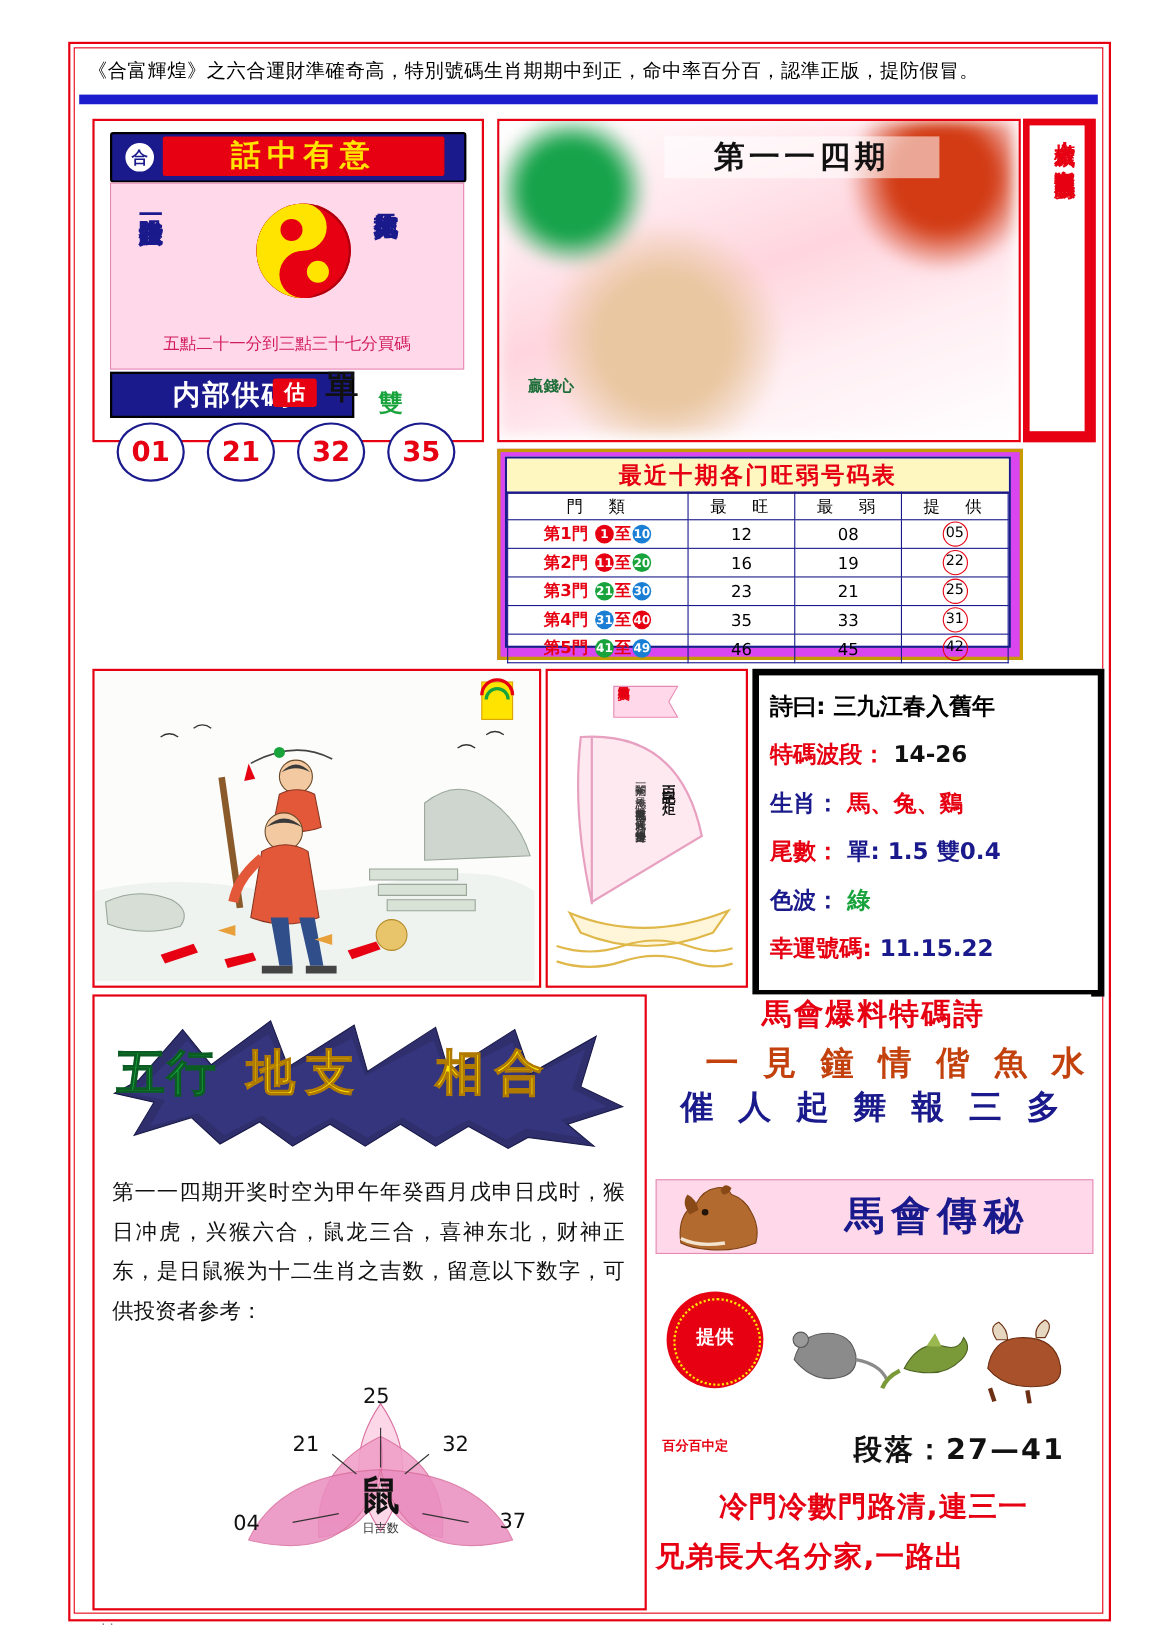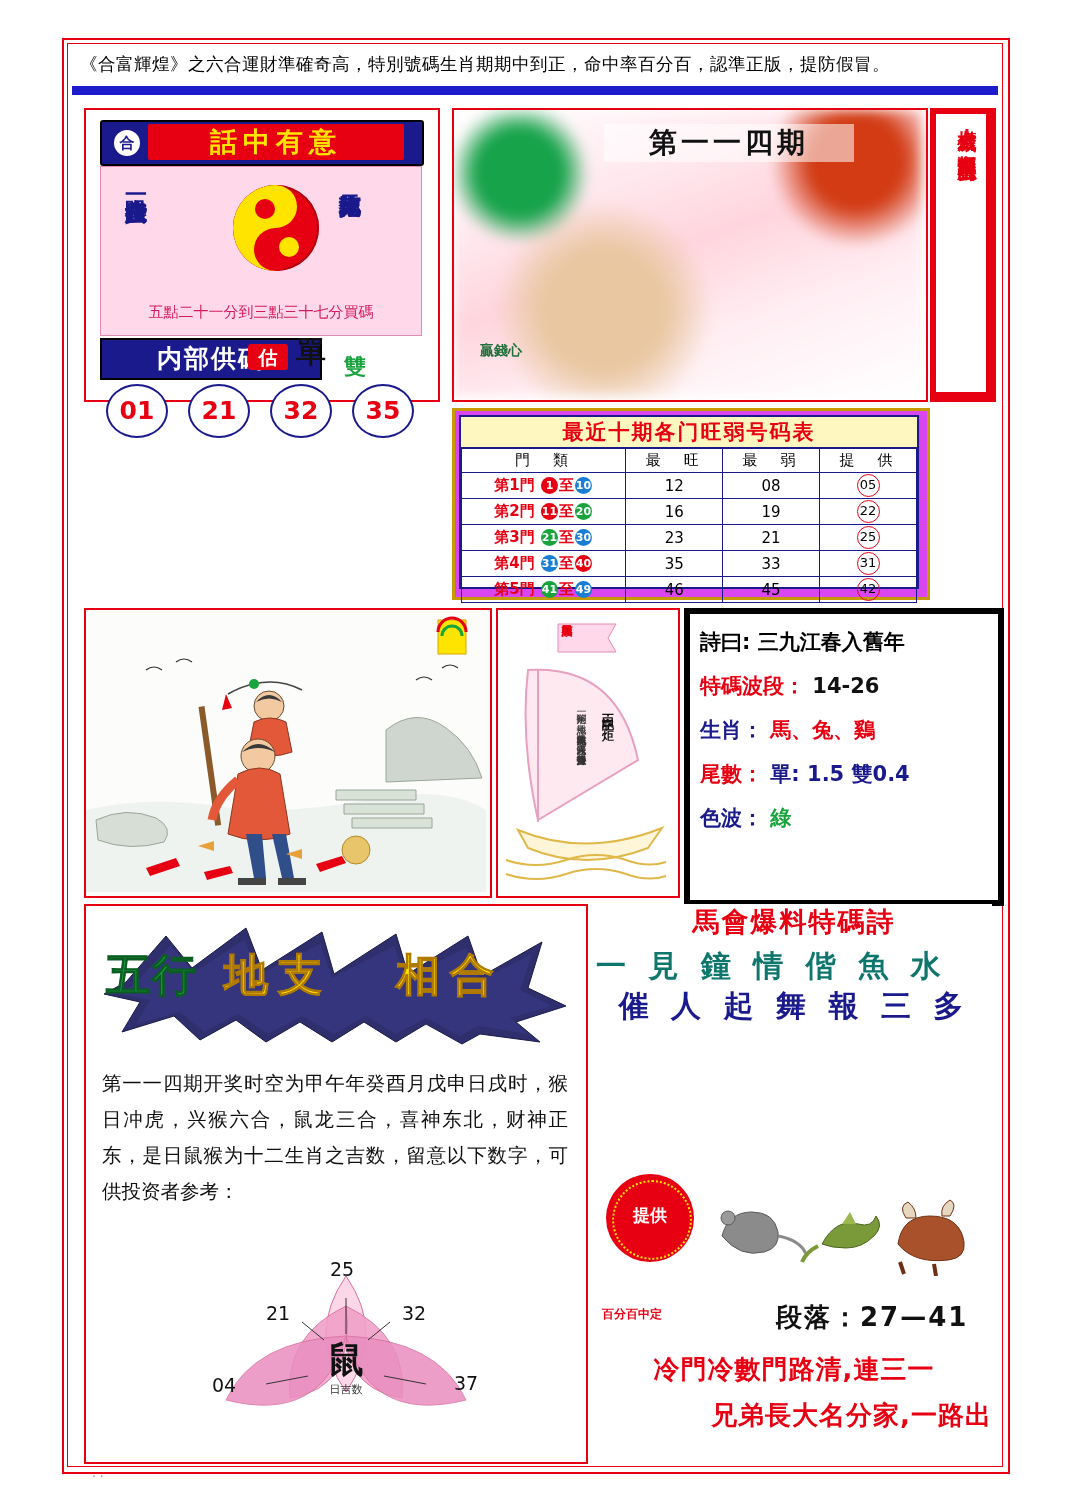--- a/index.html
+++ b/index.html
@@ -86,31 +86,31 @@
   
   .bl{position:absolute;left:84px;top:904px;width:500px;height:556px;border:2px solid #e60012;background:#fff;overflow:hidden;}
   .bl-burst{position:absolute;left:10px;top:10px;width:478px;height:130px;}
   .bl-text{position:absolute;left:16px;top:160px;width:466px;font-size:19.5px;line-height:1.85;color:#111;text-align:justify;}
   .lotus{position:absolute;left:110px;top:330px;width:300px;height:215px;}
   .lnum{position:absolute;font-size:19px;color:#111;}
 
   
   .br1{position:absolute;left:596px;top:904px;width:396px;height:158px;background:#fff;}
   .br1 .t1{position:absolute;left:0;top:0;width:396px;text-align:center;font-size:27px;font-weight:bold;color:#e60012;letter-spacing:2px;}
-  .br1 .p1{position:absolute;left:0;top:42px;width:396px;text-align:left;font-size:30px;font-weight:bold;color:#0f766e;letter-spacing:6px;}
+  .br1 .p1{position:absolute;left:0;top:42px;width:396px;text-align:right;font-size:30px;font-weight:bold;color:#c2410c;letter-spacing:6px;}
   .br1 .p2{position:absolute;left:0;top:82px;width:396px;text-align:center;font-size:30px;font-weight:bold;color:#1a1a8c;letter-spacing:6px;}
   .br1 .p3{position:absolute;left:0;top:124px;width:396px;text-align:center;font-size:25px;font-weight:bold;color:#111;letter-spacing:2px;}
 
   .br2{position:absolute;left:596px;top:1072px;width:396px;height:66px;background:#ffd9ea;border:1px solid #e68ab4;}
   .br2 .t{position:absolute;left:120px;top:8px;width:270px;text-align:center;font-size:36px;font-weight:bold;color:#1a1a8c;letter-spacing:6px;}
   .br3{position:absolute;left:596px;top:1146px;width:396px;height:314px;background:#fff;}
   .br3 .bai{position:absolute;left:6px;top:160px;font-size:12px;font-weight:bold;color:#e60012;}
   .br3 .dl{position:absolute;left:180px;top:154px;font-size:26px;font-weight:bold;color:#111;letter-spacing:2px;}
   .br3 .poem1{position:absolute;left:0;top:206px;width:396px;text-align:center;font-size:26px;font-weight:bold;color:#e60012;letter-spacing:1px;}
-  .br3 .poem2{position:absolute;left:0;top:252px;width:396px;text-align:right;font-size:26px;font-weight:bold;color:#e60012;letter-spacing:1px;}
+  .br3 .poem2{position:absolute;left:0;top:252px;width:396px;text-align:left;font-size:26px;font-weight:bold;color:#e60012;letter-spacing:1px;}
   .seal{position:absolute;left:10px;top:28px;width:88px;height:88px;border-radius:50%;background:#e60012;color:#ffe400;}
   .seal .sin{position:absolute;left:6px;top:6px;width:76px;height:76px;border-radius:50%;border:2px dotted #ffe400;}
   .seal .st{position:absolute;left:0;top:30px;width:88px;text-align:center;font-size:17px;font-weight:bold;color:#ffffff;}
   .dots{position:absolute;left:92px;top:1466px;font-size:12px;color:#888;}
 </style>
 </head>
 <body>
 
 <div class="page">
 
@@ -295,20 +295,24 @@
       <span style="color:#1a1a8c">生肖：</span>
       <span style="color:#e60012">馬、兔、鷄</span>
     </div>
     <div class="mr-line" style="top:146px">
       <span style="color:#e60012">尾數：</span>
       <span style="color:#1a1a8c">單: 1.5  雙0.4</span>
     </div>
     <div class="mr-line" style="top:190px">
       <span style="color:#1a1a8c">色波：</span>
       <span style="color:#19a33c">綠</span>
+    </div>
+    <div class="mr-line" style="top:234px">
+      <span style="color:#e60012">幸運號碼:</span>
+      <span style="color:#1a1a8c">11.15.22</span>
     </div>
   </div>
 
   <div class="bl">
     <div class="bl-burst">
       <svg width="478" height="130" viewBox="0 0 478 130">
         <path d="M30 66 L70 20 L96 52 L150 12 L166 54 L226 16 L238 58 L300 18 L312 58 L372 20 L386 60 L446 26 L432 72 L470 90 L420 106 L444 126 L384 118 L366 128 L330 108 L300 126 L268 106 L236 126 L204 106 L170 126 L140 104 L104 124 L78 100 L26 116 L44 86 L8 78 Z" fill="#2f2f6e" stroke="#1a1a4a"></path>
         <path d="M40 66 L74 30 L98 56 L148 24 L164 58 L224 28 L236 62 L298 30 L310 62 L370 32 L384 64 L436 38 L424 74 L456 90 L414 102 L432 118 L382 110 L364 120 L330 102 L300 118 L270 100 L238 118 L206 100 L172 118 L142 98 L108 116 L84 96 L40 108 L54 84 L24 78 Z" fill="#3a3a8a" opacity="0.55"></path>
       </svg>
       <div style="position:absolute;left:10px;top:30px;font-size:44px;font-weight:bold;color:#19a33c;letter-spacing:2px;-webkit-text-stroke:1px #0a5c22;">五行</div>
@@ -344,20 +348,30 @@
       <div style="position:absolute;left:118px;top:146px;width:64px;text-align:center;font-size:11px;color:#333;">日吉数</div>
     </div>
   </div>
 
   <div class="br1">
     <div class="t1">馬會爆料特碼詩</div>
     <div class="p1">一 見 鐘 情 偕 魚 水</div>
     <div class="p2">催 人 起 舞 報 三 多</div>
   </div>
 
+  <div class="br2">
+    <svg width="110" height="64" viewBox="0 0 110 64" style="position:absolute;left:4px;top:1px">
+      <path d="M18 56 q-4 -26 14 -36 q6 -12 18 -14 q10 -2 14 6 q12 4 18 16 q8 14 4 28 q-20 8 -42 6 q-16 -1 -26 -6Z" fill="#b36a2e" stroke="#7a3f12"></path>
+      <path d="M54 8 q4 -8 10 -2 q-2 6 -8 6Z" fill="#8a4a18"></path>
+      <path d="M26 30 q-8 -10 -2 -18 q8 4 10 14Z" fill="#8a4a18"></path>
+      <circle cx="40" cy="28" r="3" fill="#231508"></circle>
+      <path d="M18 52 q16 8 40 4" stroke="#f3e3cf" stroke-width="3" fill="none"></path>
+    </svg>
+    <div class="t">馬會傳秘</div>
+  </div>
 
   <div class="br3">
     <div class="seal">
       <div class="sin"></div>
       <div class="st">提供</div>
     </div>
     <svg width="280" height="110" viewBox="0 0 280 110" style="position:absolute;left:106px;top:20px">
       <g>
         <path d="M20 70 q6 -24 30 -24 q22 0 26 20 q2 16 -14 20 q-24 6 -42 -16Z" fill="#8b8b8b" stroke="#5b5b5b"></path>
         <circle cx="26" cy="52" r="7" fill="#9a9a9a" stroke="#5b5b5b"></circle>

